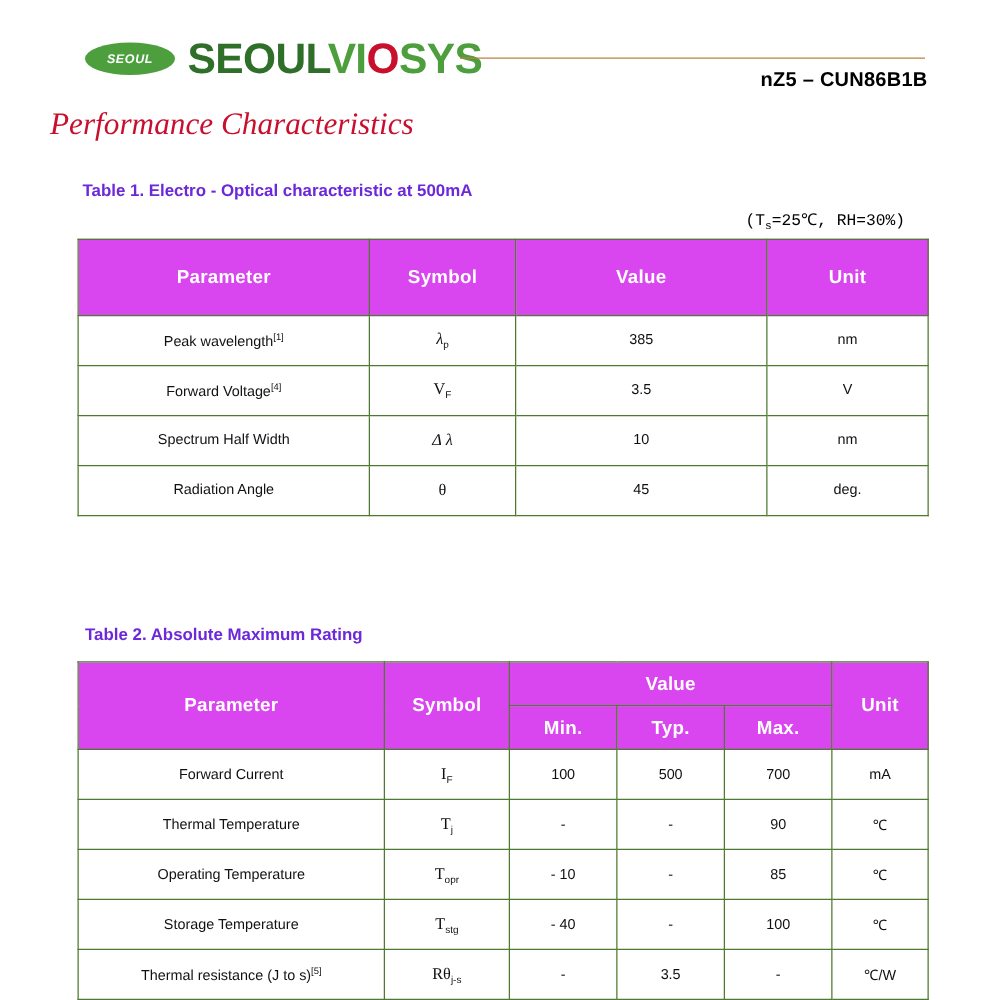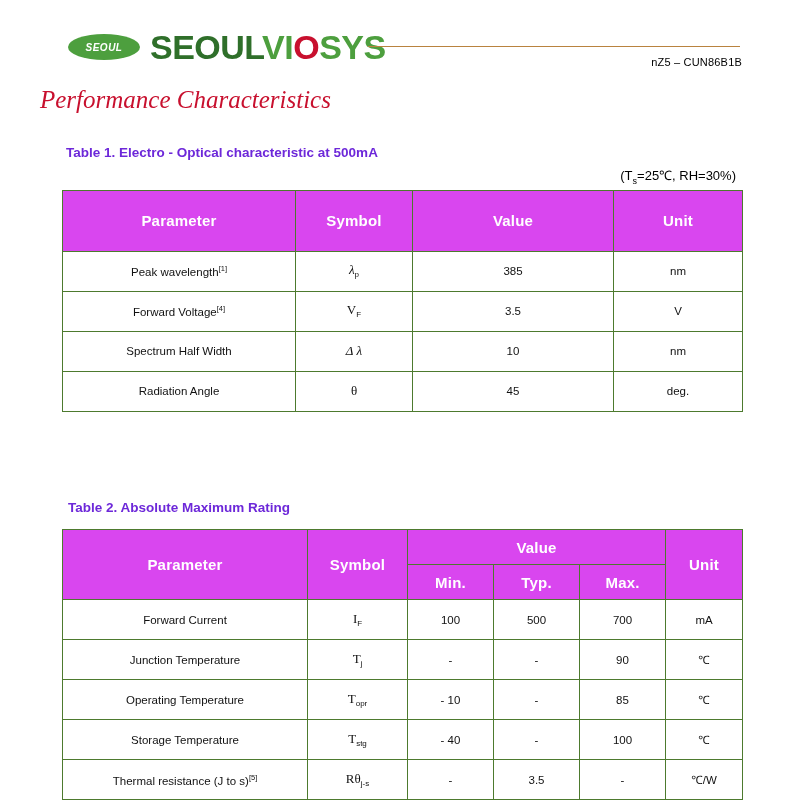--- a/index.html
+++ b/index.html
@@ -71,22 +71,22 @@
     left: 368px;
     top: 46px;
     width: 372px;
     height: 1px;
     background: #b9833f;
   }
   .part-number {
     position: absolute;
     right: 58px;
     top: 56px;
-    font-size: 11px;
-    font-weight: normal;
+    font-size: 16px;
+    font-weight: bold;
     letter-spacing: 0.2px;
   }
 
   
   .page-title {
     position: absolute;
     left: 40px;
     top: 86px;
     font-family: "Liberation Serif", serif;
     font-size: 25px;
@@ -150,21 +150,21 @@
   }
 
   
   #table1-block {
     position: absolute;
     left: 62px;
     top: 145px;
     width: 680px;
   }
   #table1-block .table-caption { margin-left: 4px; }
-  #table1-block .cond-note { margin-top: 6px; margin-right: 6px; }
+  #table1-block .cond-note { margin-top: 6px; margin-right: 18px; font-family: Liberation Mono, monospace; }
   #table1 { width: 680px; margin-top: 4px; }
   #table1 thead th { height: 58px; }
 
   
   #table2-block {
     position: absolute;
     left: 62px;
     top: 500px;
     width: 680px;
   }
@@ -269,21 +269,21 @@
       <tbody>
         <tr>
           <td>Forward Current</td>
           <td><span class="sym-up">I</span><sub class="sb">F</sub></td>
           <td>100</td>
           <td>500</td>
           <td>700</td>
           <td>mA</td>
         </tr>
         <tr>
-          <td>Junction Temperature</td>
+          <td>Thermal Temperature</td>
           <td><span class="sym-up">T</span><sub class="sb">j</sub></td>
           <td>-</td>
           <td>-</td>
           <td>90</td>
           <td>℃</td>
         </tr>
         <tr>
           <td>Operating Temperature</td>
           <td><span class="sym-up">T</span><sub class="sb">opr</sub></td>
           <td>- 10</td>

